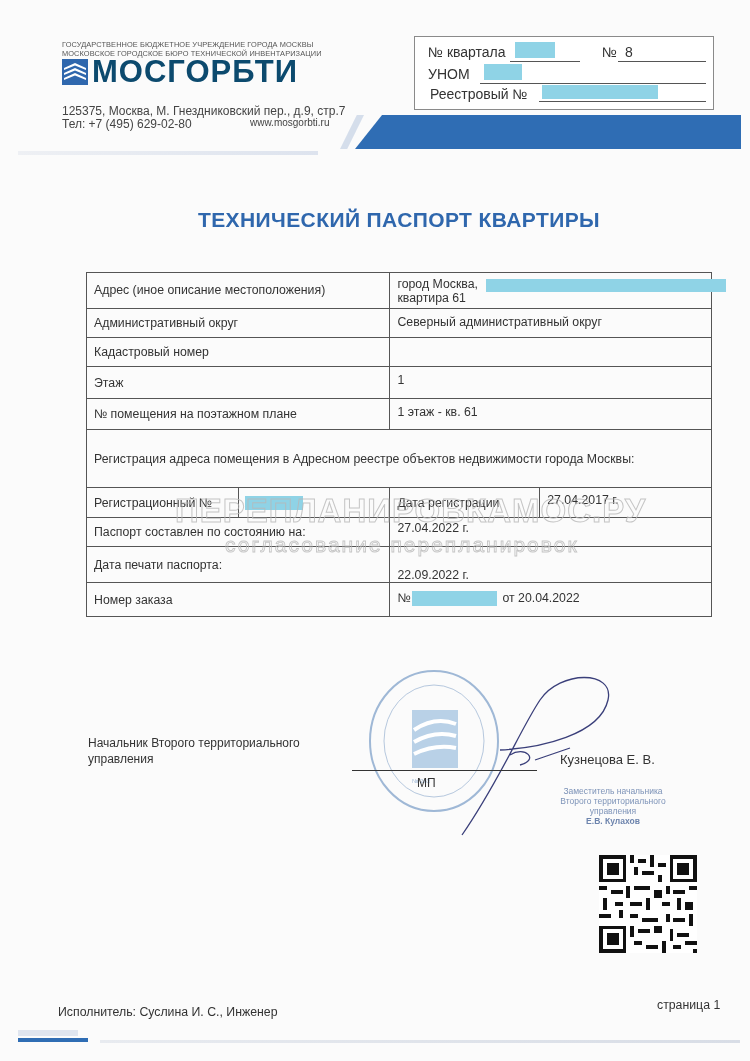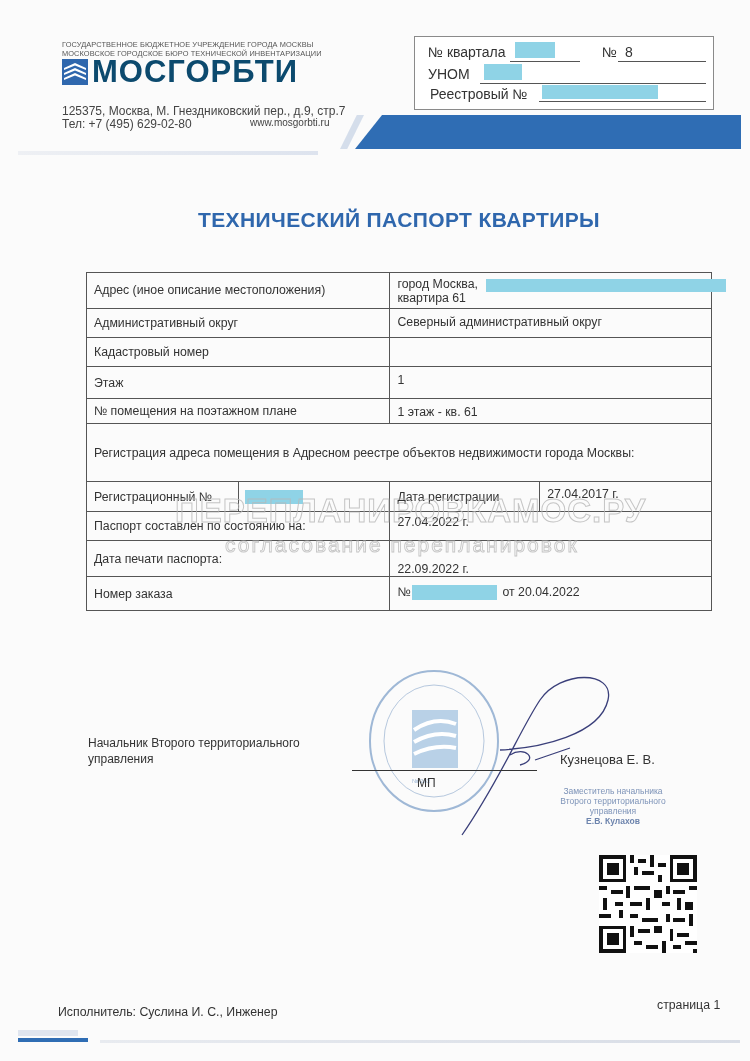--- a/index.html
+++ b/index.html
@@ -112,21 +112,21 @@
     <td colspan="2" style="vertical-align:top; padding-top:6px">Северный административный округ</td>
   </tr>
   <tr style="height:29px">
     <td colspan="3">Кадастровый номер</td>
     <td colspan="2"></td>
   </tr>
   <tr style="height:32px">
     <td colspan="3">Этаж</td>
     <td colspan="2" style="vertical-align:top; padding-top:6px">1</td>
   </tr>
-  <tr style="height:25px">
+  <tr style="height:31px">
     <td colspan="3">№ помещения на поэтажном плане</td>
     <td colspan="2" style="vertical-align:top; padding-top:6px">1 этаж - кв. 61</td>
   </tr>
   <tr style="height:58px">
     <td colspan="5" style="font-weight:normal; line-height:16px">Регистрация адреса помещения в Адресном реестре объектов недвижимости города Москвы:</td>
   </tr>
   <tr style="height:30px">
     <td>Регистрационный №</td>
     <td colspan="2" style="position:relative">
       <span class="redact" style="position:absolute; left:6px; top:8px; width:58px; height:14px"></span>

